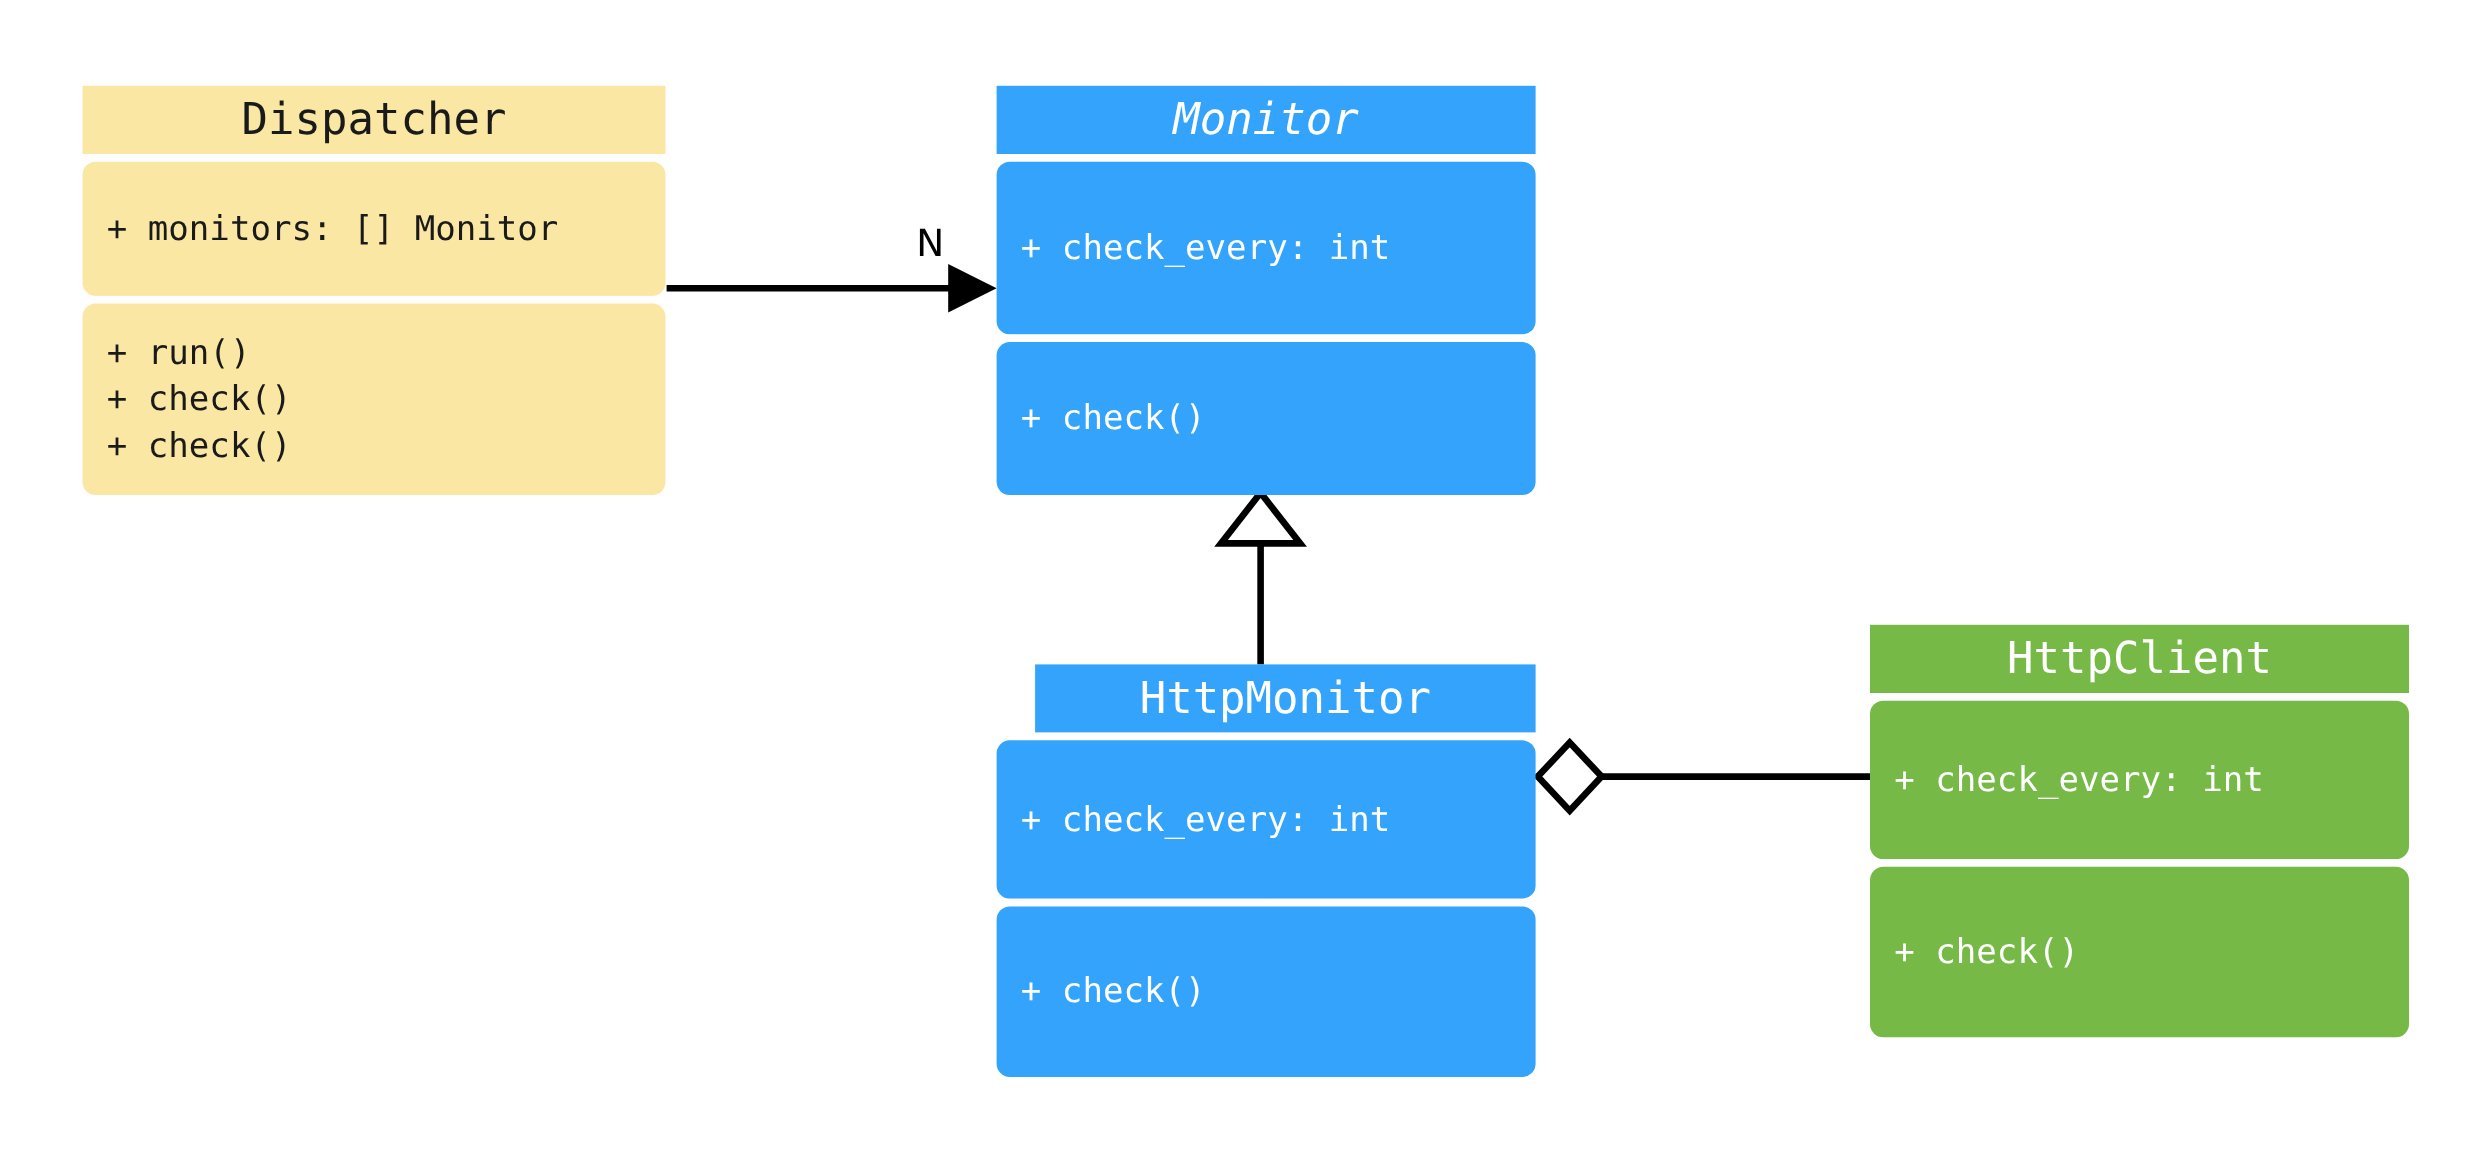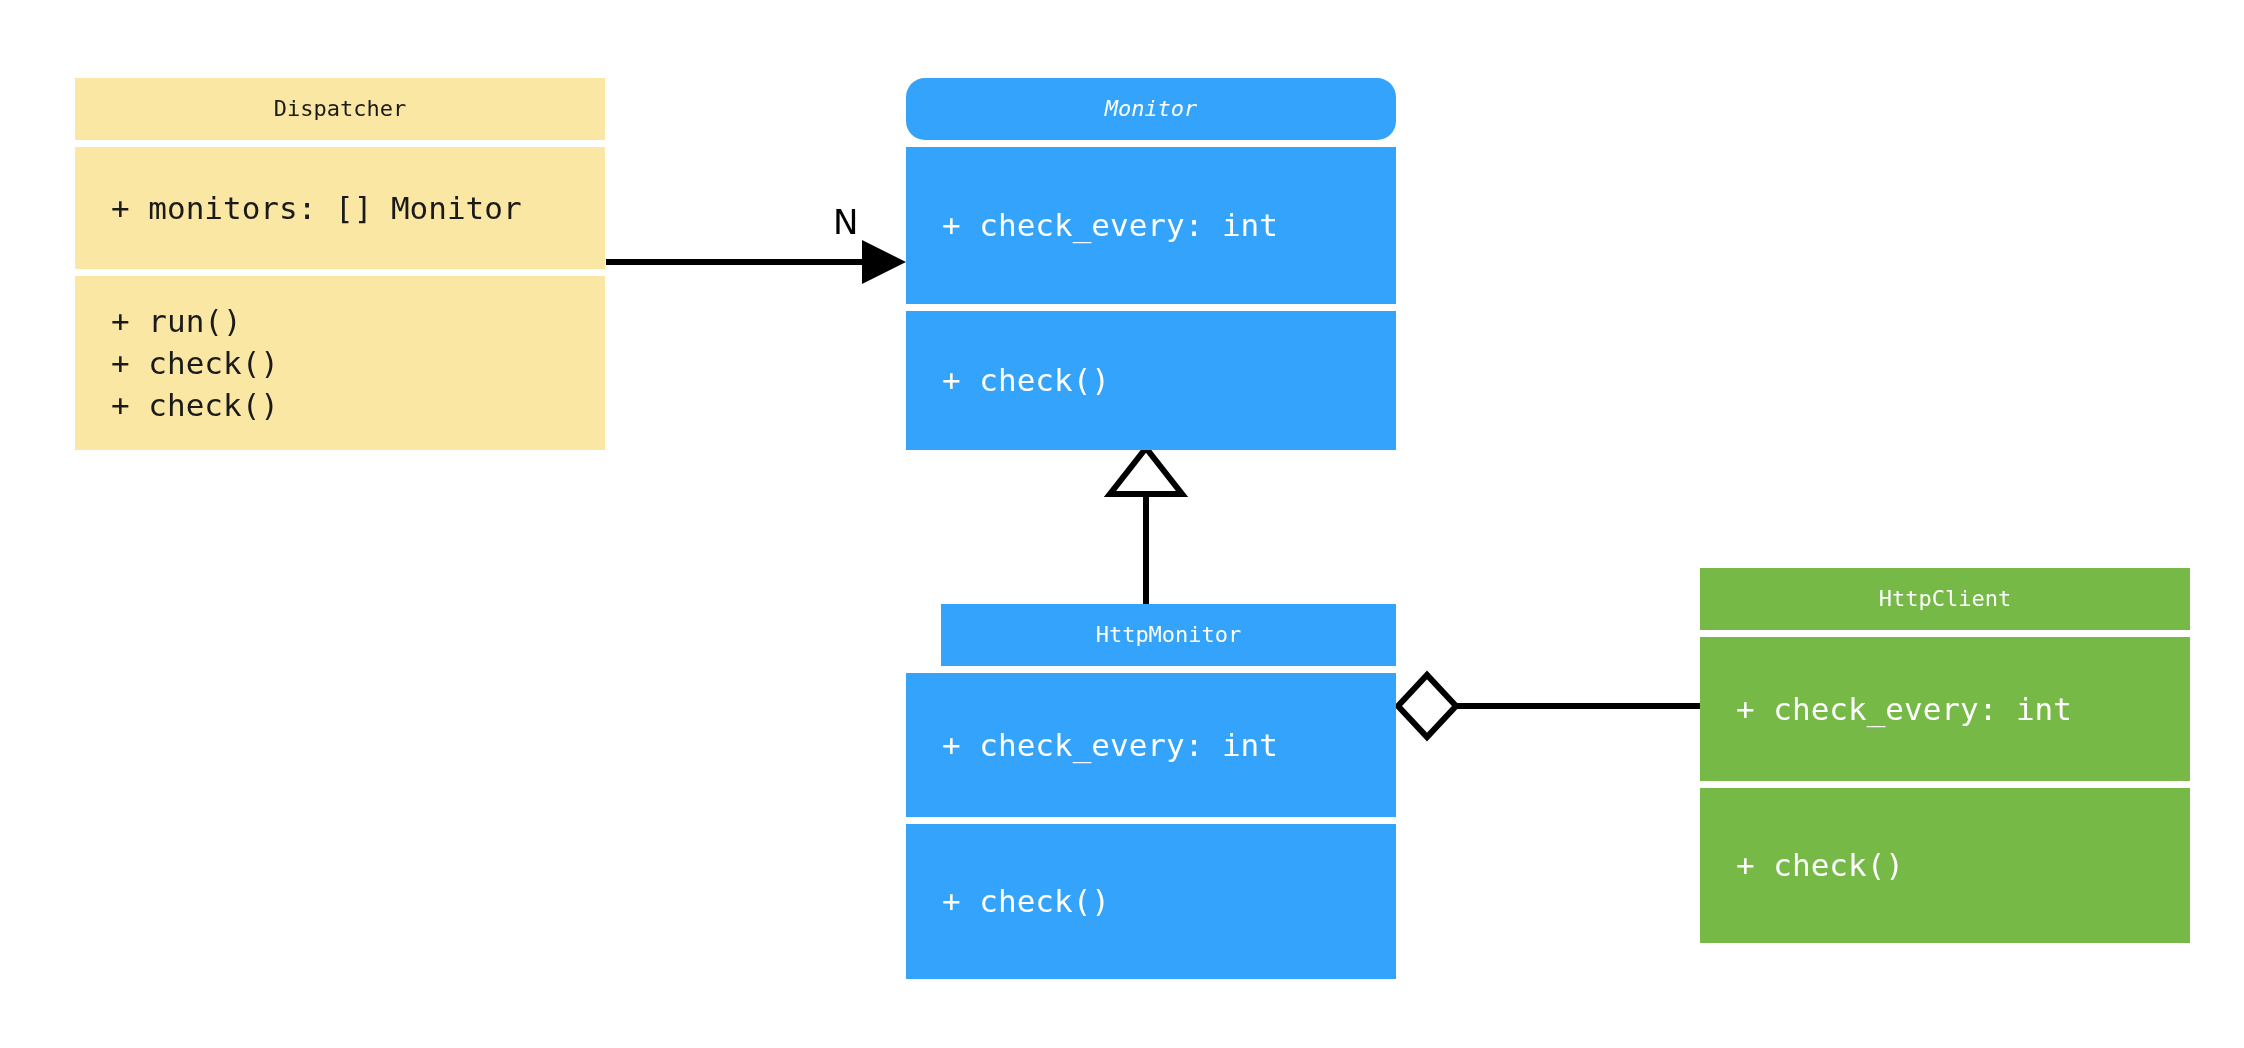--- a/index.html
+++ b/index.html
@@ -34,29 +34,30 @@
     color: var(--ink);
   }
   .uml-compartment.header {
     align-items: center;
     justify-content: center;
     text-align: center;
   }
   .uml-compartment.body {
     align-items: flex-start;
     justify-content: center;
-    padding-left: 36px;
+    padding-left: 22px;
+    border-radius: 12px;
   }
   .uml-divider {
     height: 7px;
     background: #ffffff;
     flex: 0 0 auto;
   }
   .class-title {
-    font-size: 22px;
+    font-size: 40px;
     line-height: 1.2;
     letter-spacing: 0px;
     white-space: pre;
   }
   .class-title.abstract {
     font-style: italic;
   }
   .member {
     font-size: 31px;
     line-height: 1.36;
@@ -124,21 +125,21 @@
     </div>
     <div class="uml-divider"></div>
     <div class="uml-compartment body" style="flex:1 1 auto;">
       <span class="member">+ run()</span>
       <span class="member">+ check()</span>
       <span class="member">+ check()</span>
     </div>
   </div>
 
   <div class="uml-class theme-blue" style="left:906px; top:78px; width:490px; height:372px;">
-    <div class="uml-compartment header" style="height:62px;border-radius:19px;">
+    <div class="uml-compartment header" style="height:62px;">
       <span class="class-title abstract">Monitor</span>
     </div>
     <div class="uml-divider"></div>
     <div class="uml-compartment body" style="height:157px;">
       <span class="member">+ check_every: int</span>
     </div>
     <div class="uml-divider"></div>
     <div class="uml-compartment body" style="flex:1 1 auto;">
       <span class="member">+ check()</span>
     </div>

